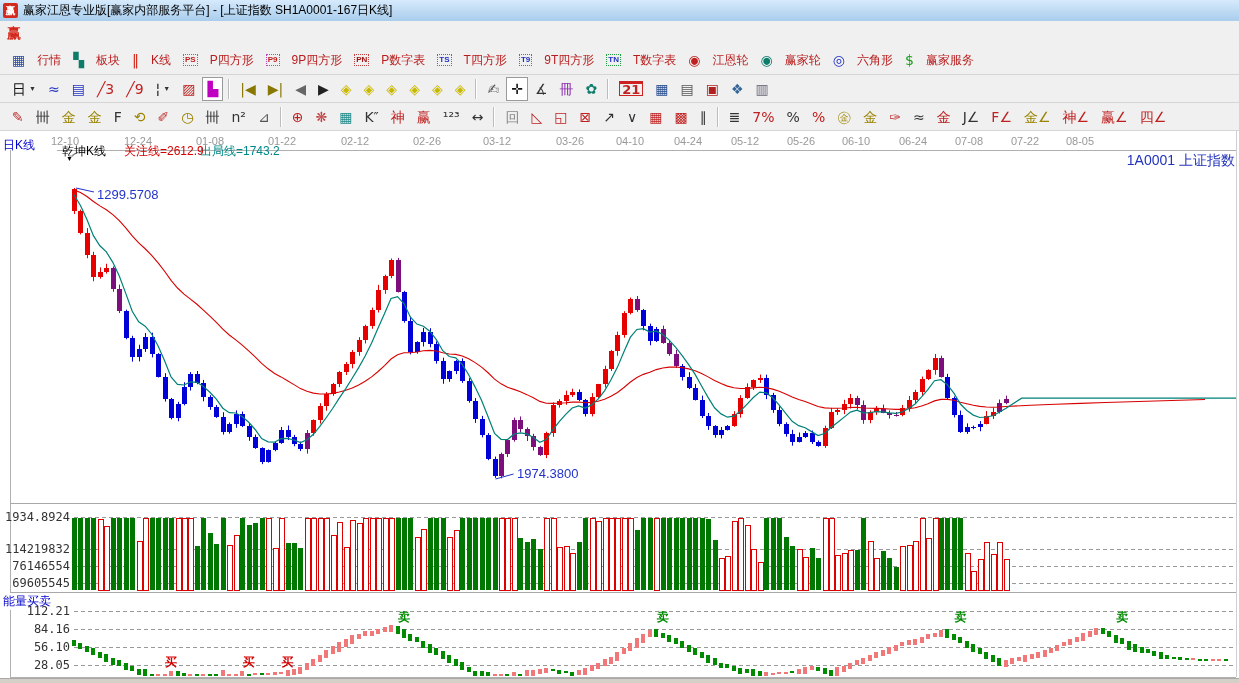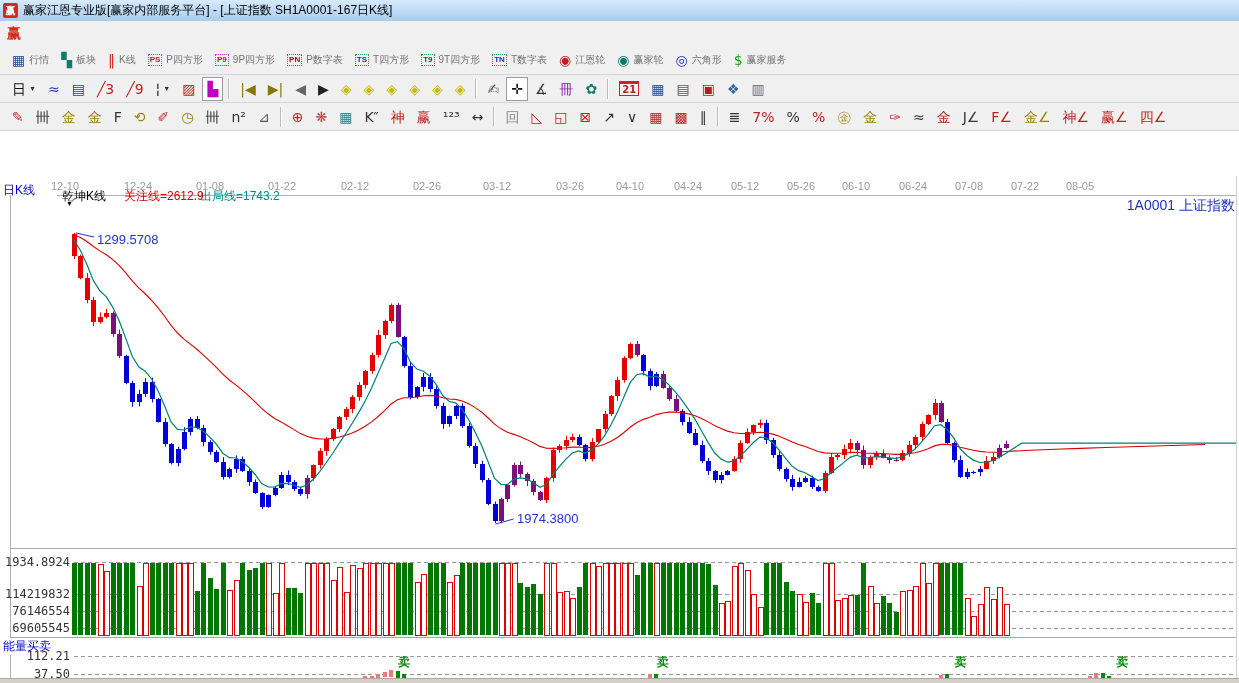--- a/index.html
+++ b/index.html
@@ -16,26 +16,26 @@
   .menu-item{padding:2px 9px;color:#111;}
   .toolbar{position:absolute;left:0;width:100%;background:#f0f0f0;display:flex;align-items:center;
       border-bottom:1px solid #d5d5d5;padding-left:6px;box-sizing:border-box;}
   #tb1{top:46px;height:29px;}
   #tb2{top:75px;height:28px;}
   #tb3{top:103px;height:28px;}
   .tbtn{display:inline-flex;align-items:center;height:22px;padding:0 4px;margin:0 1px;
       border:1px solid transparent;}
   .tbtn.pressed{background:#fff;border-color:#9a9a9a;}
   .g{font-size:14px;line-height:1;font-family:"DejaVu Sans","Liberation Sans",sans-serif;}
-  .lbl{font-size:10px;margin-left:4px;color:#737373;white-space:nowrap;}
+  .lbl{font-size:12px;margin-left:12px;color:#b91c1c;white-space:nowrap;}
   .badge{font-size:8px;font-weight:bold;border:1px dotted;padding:0 1px;line-height:10px;}
   .dd{font-size:7px;color:#333;margin-left:3px;}
-  .boxed{border:1px solid #c22;border-top-width:3px;font-size:10px;font-weight:bold;padding:0 2px;line-height:11px;}
+  .boxed{border:1px solid #c22;border-top-width:3px;font-size:13px;font-weight:bold;padding:0 2px;line-height:11px;}
   .vsep{width:1px;height:20px;background:#bdbdbd;border-right:1px solid #fff;margin:0 4px;}
-  .chart{position:absolute;top:131px;left:0;width:1239px;height:486px;background:#fff;margin-top:45px;}
+  .chart{position:absolute;top:131px;left:0;width:1239px;height:486px;background:#fff;}
   .abs{position:absolute;white-space:nowrap;}
   .date-label{font-size:11px;color:#999;transform:translateX(-50%);}
   .axis-num{font-family:"DejaVu Sans Mono","Liberation Mono",monospace;font-size:12px;color:#333;
       text-align:right;width:70px;left:0;}
   .sig{font-size:12px;font-weight:bold;transform:translateX(-50%);}
   .bottomstrip{position:absolute;top:678px;left:0;width:100%;height:5px;background:#d4d0c8;border-top:1px solid #aaa;}
 </style>
 </head>
 <body>
 
@@ -969,17 +969,17 @@
     <span class="abs" style="left:62px;top:12px;font-size:12px;color:#000;">乾坤K线</span>
     <span class="abs" style="left:66px;top:24px;font-size:7px;color:#000;">▼</span>
     <span class="abs" style="left:124px;top:12px;font-size:12px;color:#d40000;">关注线=2612.9</span>
     <span class="abs" style="left:200px;top:12px;font-size:12px;color:#008888;">出局线=1743.2</span>
     <span class="abs" style="right:4px;top:21px;font-size:14px;color:#2233bb;">1A0001  上证指数</span>
     <span class="abs" style="left:97px;top:56px;font-size:13px;color:#2233cc;">1299.5708</span>
     <span class="abs" style="left:517px;top:335px;font-size:13px;color:#2233cc;">1974.3800</span>
     <span class="abs" style="left:3px;top:462px;font-size:12px;color:#0000cc;background:#fff;">能量买卖</span>
     <span id="dates"><span class="abs date-label" style="left: 65px; top: 4px;">12-10</span><span class="abs date-label" style="left: 138px; top: 4px;">12-24</span><span class="abs date-label" style="left: 210px; top: 4px;">01-08</span><span class="abs date-label" style="left: 282px; top: 4px;">01-22</span><span class="abs date-label" style="left: 355px; top: 4px;">02-12</span><span class="abs date-label" style="left: 427px; top: 4px;">02-26</span><span class="abs date-label" style="left: 497px; top: 4px;">03-12</span><span class="abs date-label" style="left: 570px; top: 4px;">03-26</span><span class="abs date-label" style="left: 630px; top: 4px;">04-10</span><span class="abs date-label" style="left: 688px; top: 4px;">04-24</span><span class="abs date-label" style="left: 745px; top: 4px;">05-12</span><span class="abs date-label" style="left: 801px; top: 4px;">05-26</span><span class="abs date-label" style="left: 856px; top: 4px;">06-10</span><span class="abs date-label" style="left: 913px; top: 4px;">06-24</span><span class="abs date-label" style="left: 969px; top: 4px;">07-08</span><span class="abs date-label" style="left: 1025px; top: 4px;">07-22</span><span class="abs date-label" style="left: 1080px; top: 4px;">08-05</span></span>
     <span id="vlabels"><span class="abs axis-num" style="top: 379px;">1934.8924</span><span class="abs axis-num" style="top: 411px; text-align: right;">114219832</span><span class="abs axis-num" style="top: 428px;">76146554</span><span class="abs axis-num" style="top: 445px;">69605545</span></span>
-    <span id="ilabels"><span class="abs axis-num" style="top: 473px;">112.21</span><span class="abs axis-num" style="top: 491px;">37.50</span><span class="abs axis-num" style="top: 509px;">56.10</span><span class="abs axis-num" style="top: 527px;">28.05</span></span>
+    <span id="ilabels"><span class="abs axis-num" style="top: 473px;">112.21</span><span class="abs axis-num" style="top: 491px;">84.16</span><span class="abs axis-num" style="top: 509px;">56.10</span><span class="abs axis-num" style="top: 527px;">28.05</span></span>
     <span id="signals"><span class="abs sig" style="left: 403.97px; top: 478px; color: rgb(0, 138, 0);">卖</span><span class="abs sig" style="left: 662.77px; top: 478px; color: rgb(0, 138, 0);">卖</span><span class="abs sig" style="left: 960.39px; top: 478px; color: rgb(0, 138, 0);">卖</span><span class="abs sig" style="left: 1122.14px; top: 478px; color: rgb(0, 138, 0);">卖</span><span class="abs sig" style="left: 171.05px; top: 523px; color: rgb(212, 0, 0);">买</span><span class="abs sig" style="left: 248.69px; top: 523px; color: rgb(212, 0, 0);">买</span><span class="abs sig" style="left: 287.51px; top: 523px; color: rgb(212, 0, 0);">买</span></span>
   </div>
   <div class="bottomstrip"></div>
 </div>
 
 </body></html>

